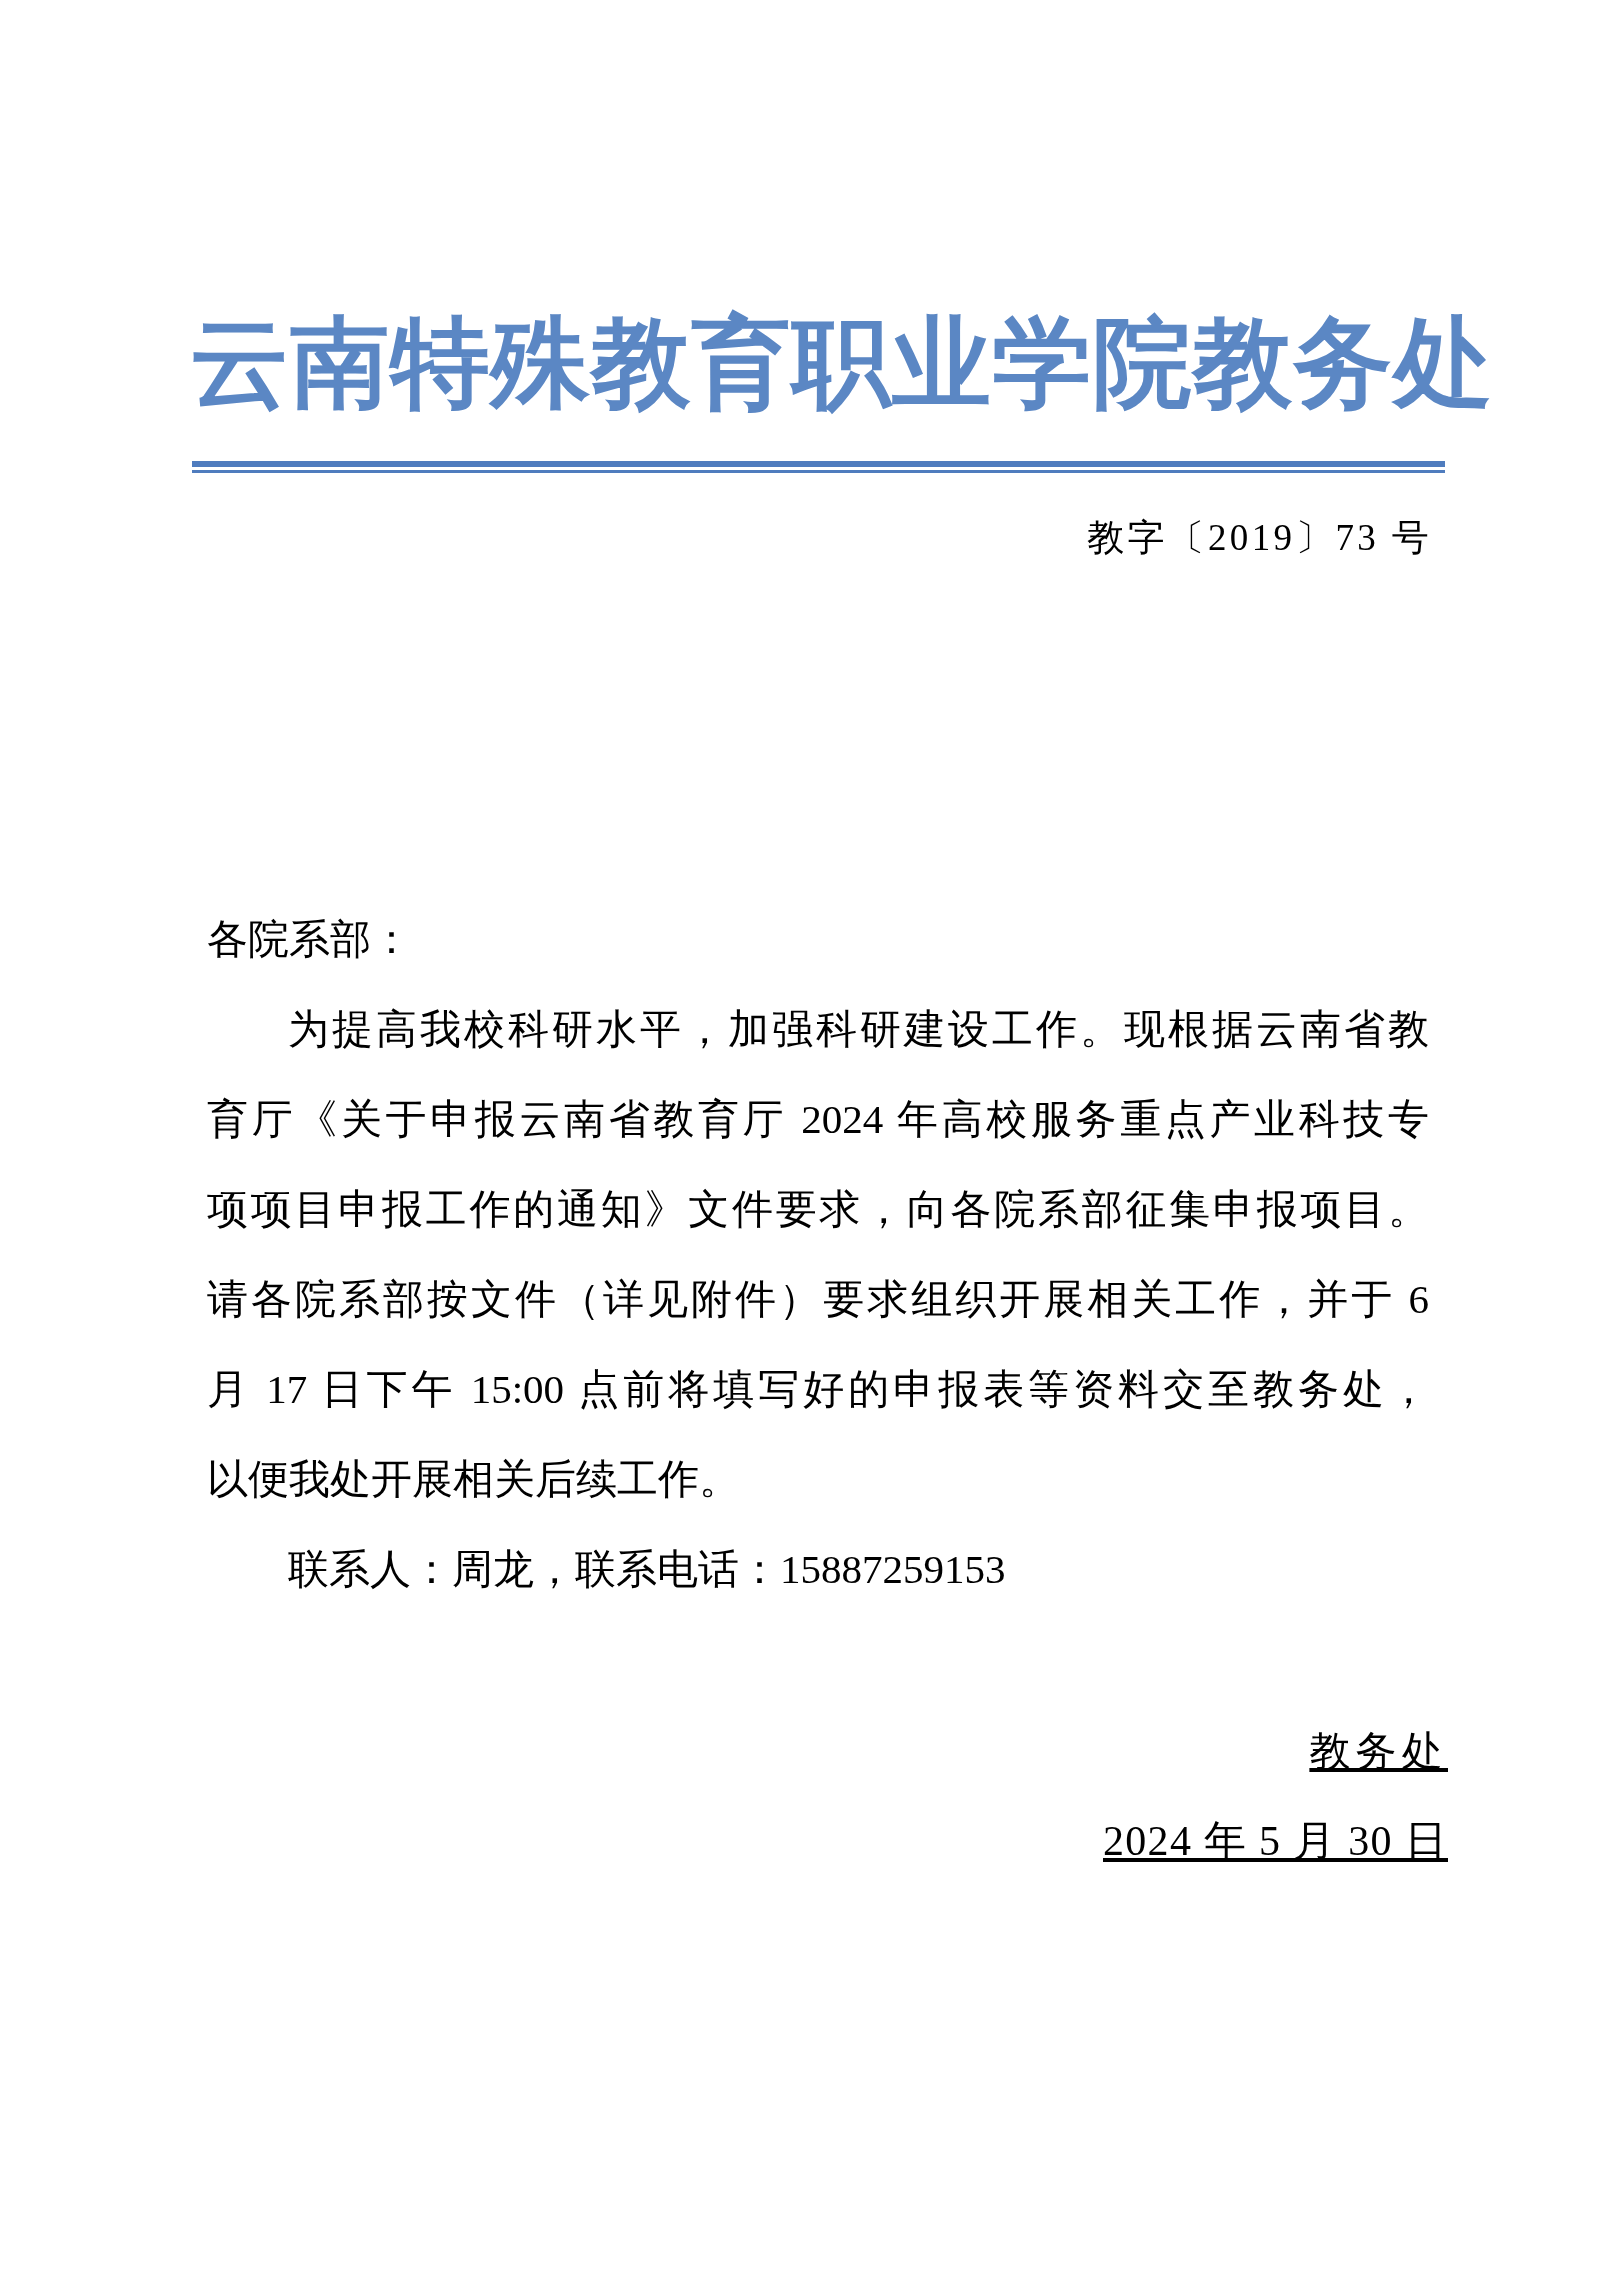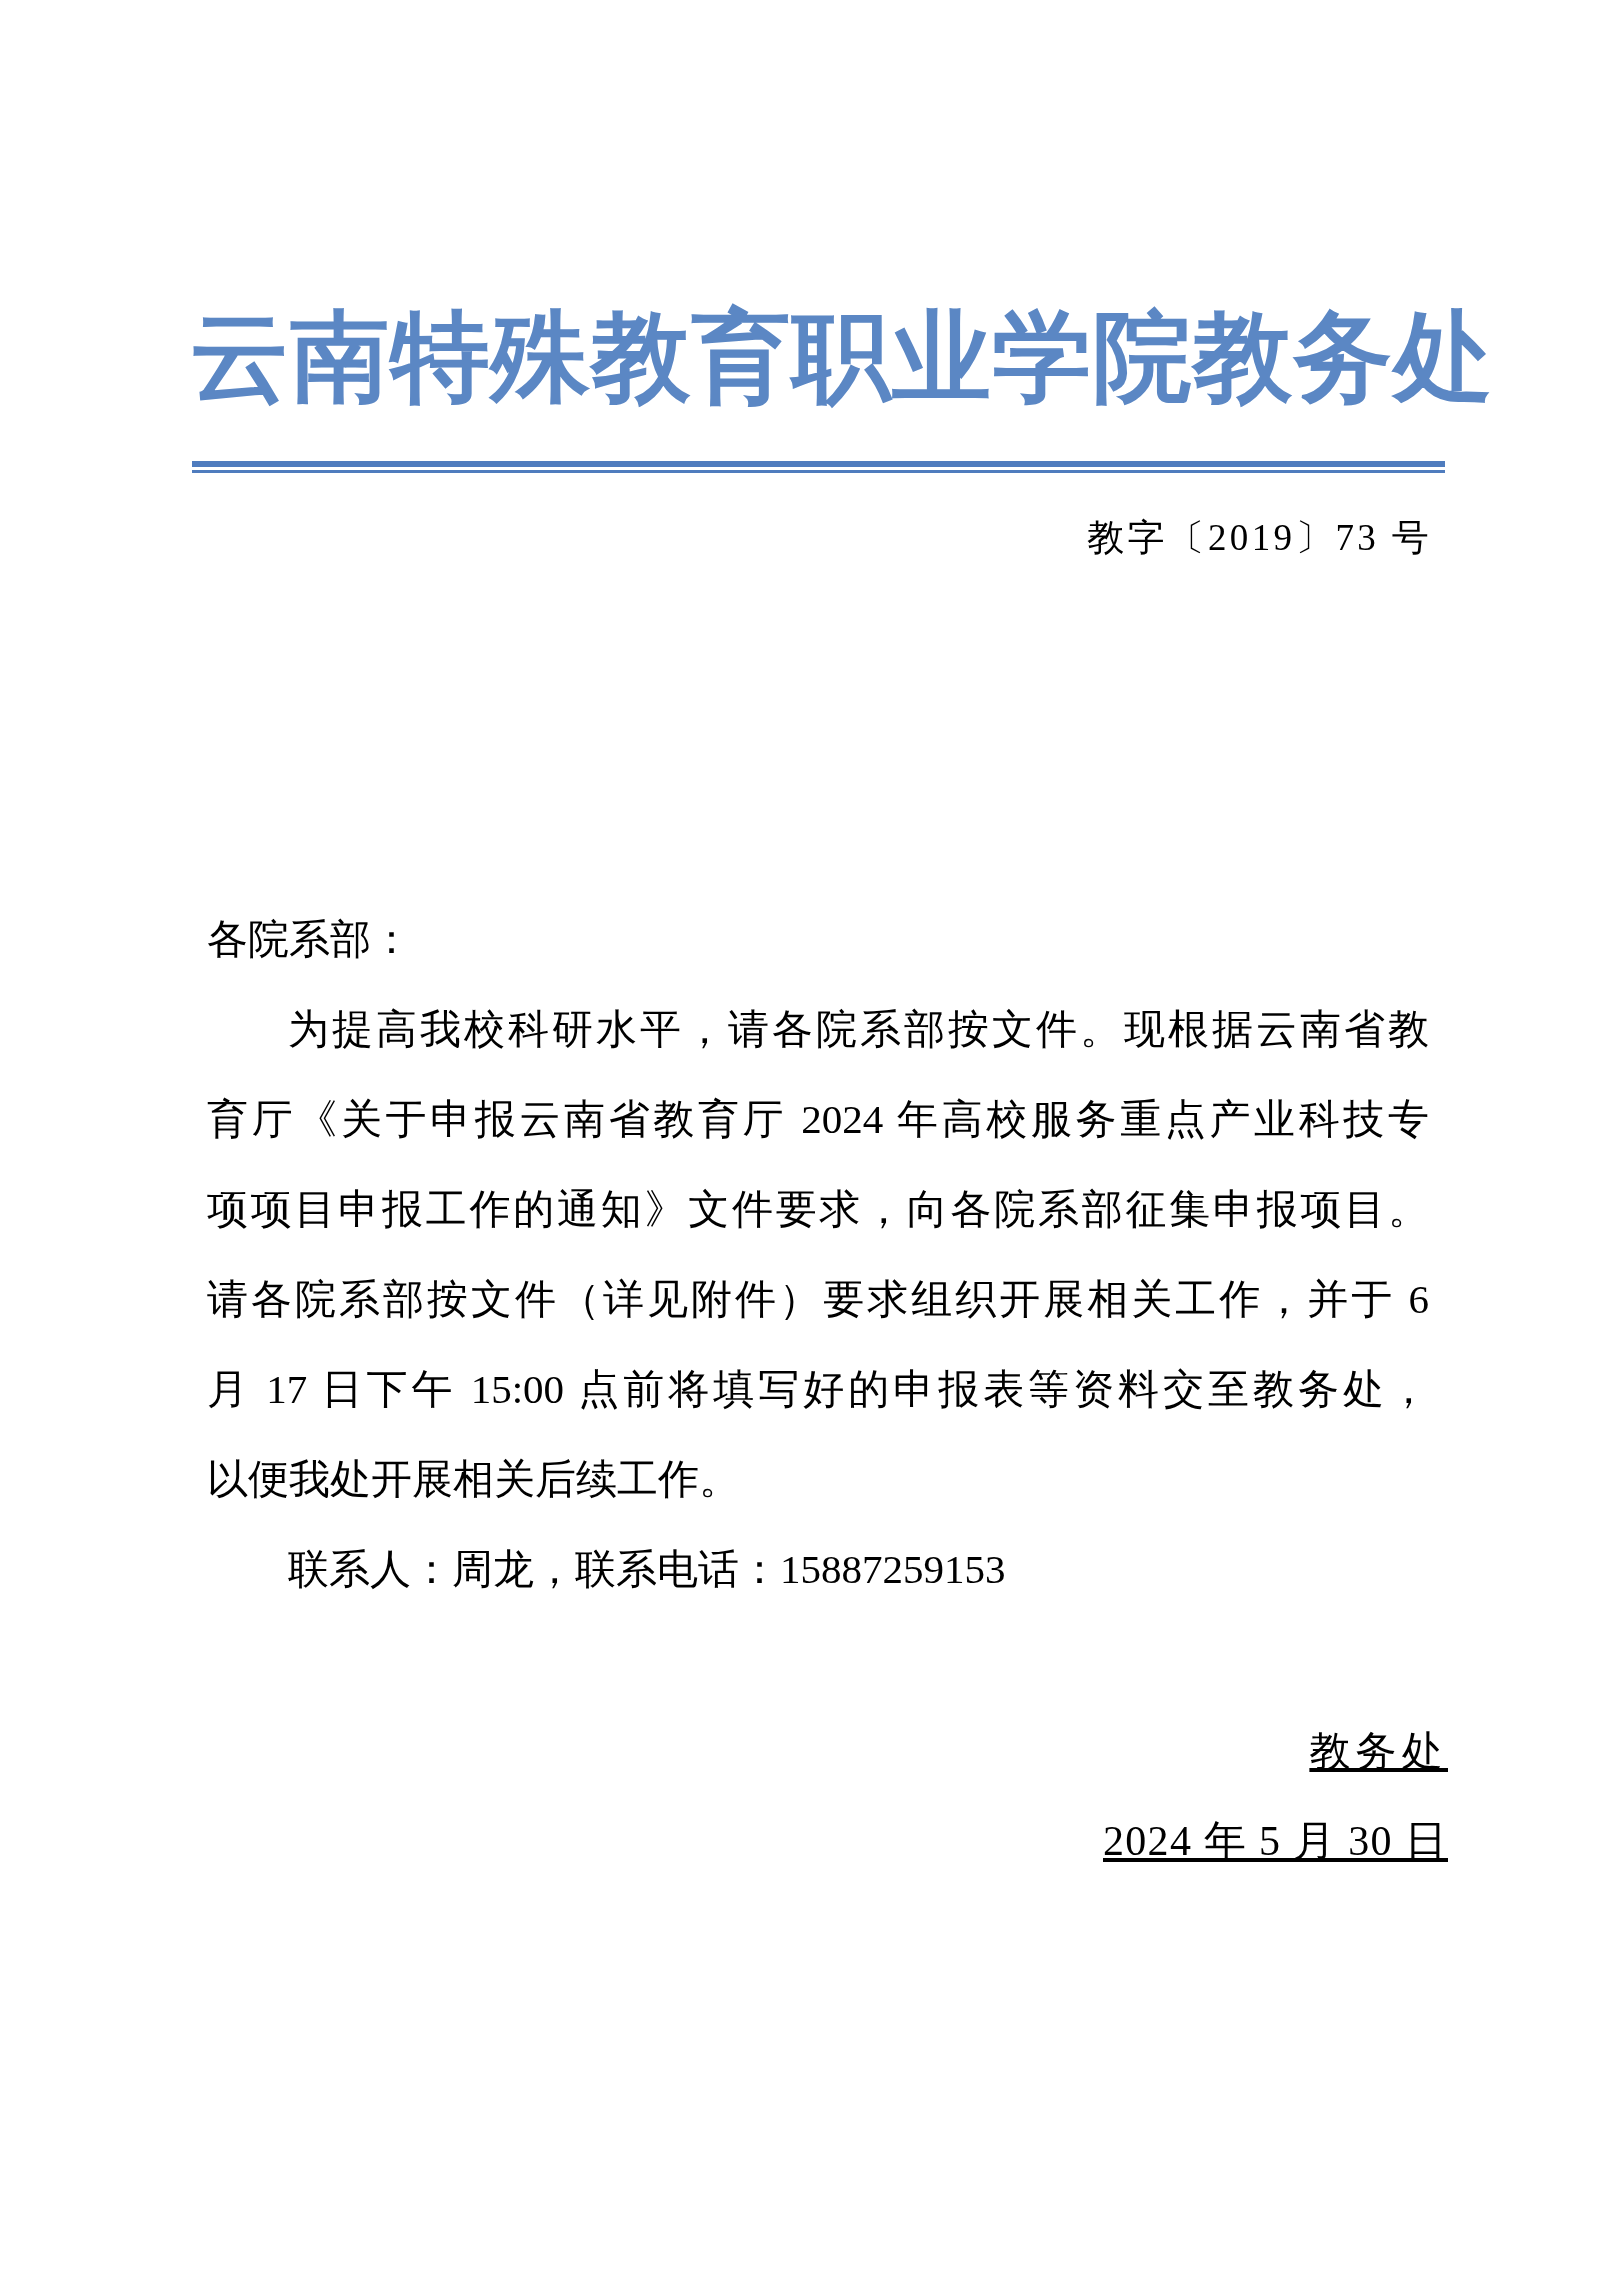--- a/index.html
+++ b/index.html
@@ -13,21 +13,21 @@
     height: 2295px;
     background: #ffffff;
     overflow: hidden;
     font-family: "Liberation Serif", "DejaVu Serif", serif;
     color: #000000;
   }
 
   
   .masthead {
     position: absolute;
-    top: 292px;
+    top: 298px;
     left: 190px;
     right: 178px;
     margin: 0;
     text-align: center;
     font-size: 99px;
     line-height: 131px;
     font-weight: bold;
     letter-spacing: 1.3px;
     color: var(--accent, #5B87C4);
     white-space: nowrap;
@@ -128,21 +128,21 @@
   <div class="rules">
     <div class="rule-thick"></div>
     <div class="rule-thin"></div>
   </div>
 
   <div class="doc-number">教字〔2019〕73 号</div>
 
 
   <div class="body-text">
     <div class="line">各院系部：</div>
-    <div class="line indent just">为提高我校科研水平，请各院系部按文件。现根据云南省教</div>
+    <div class="line indent just">为提高我校科研水平，加强科研建设工作。现根据云南省教</div>
     <div class="line just">育厅《关于申报云南省教育厅 2024 年高校服务重点产业科技专</div>
     <div class="line just">项项目申报工作的通知》文件要求，向各院系部征集申报项目。</div>
     <div class="line just">请各院系部按文件（详见附件）要求组织开展相关工作，并于 6</div>
     <div class="line just">月 17 日下午 15:00 点前将填写好的申报表等资料交至教务处，</div>
     <div class="line">以便我处开展相关后续工作。</div>
     <div class="line indent">联系人：周龙，联系电话：15887259153</div>
   </div>
 
   <div class="signature">
     <div class="sig-dept">教务处</div>

